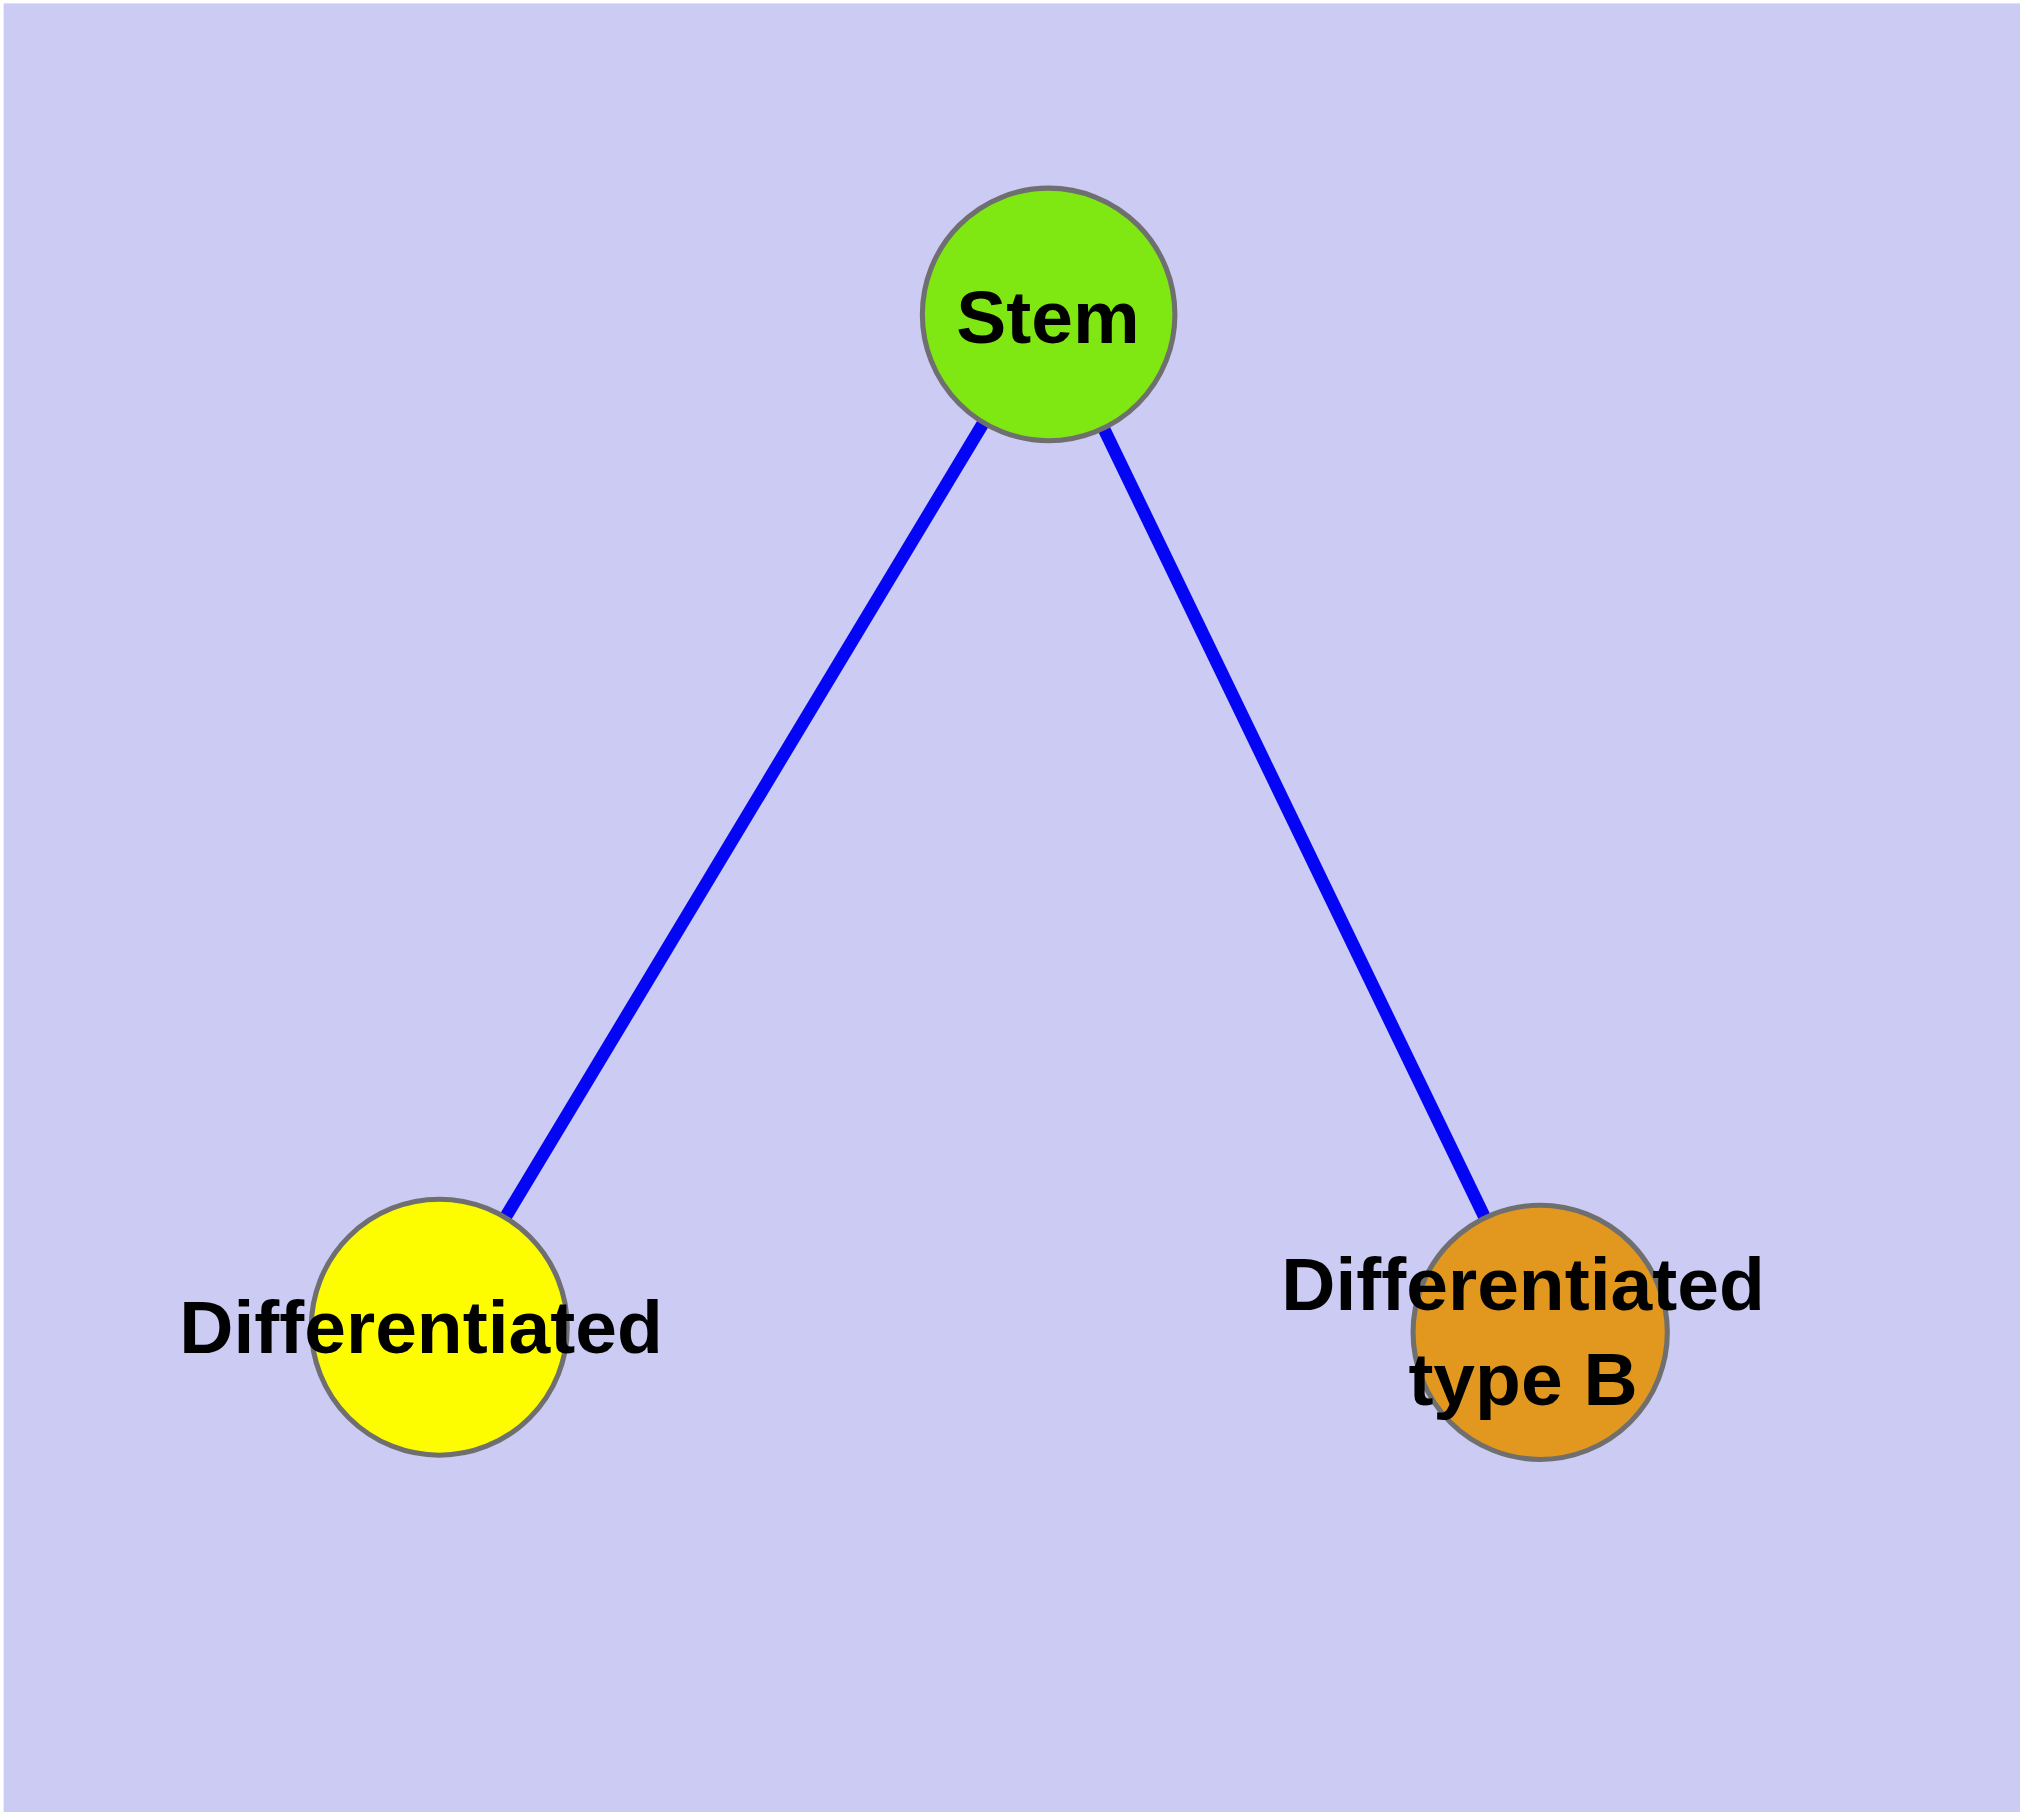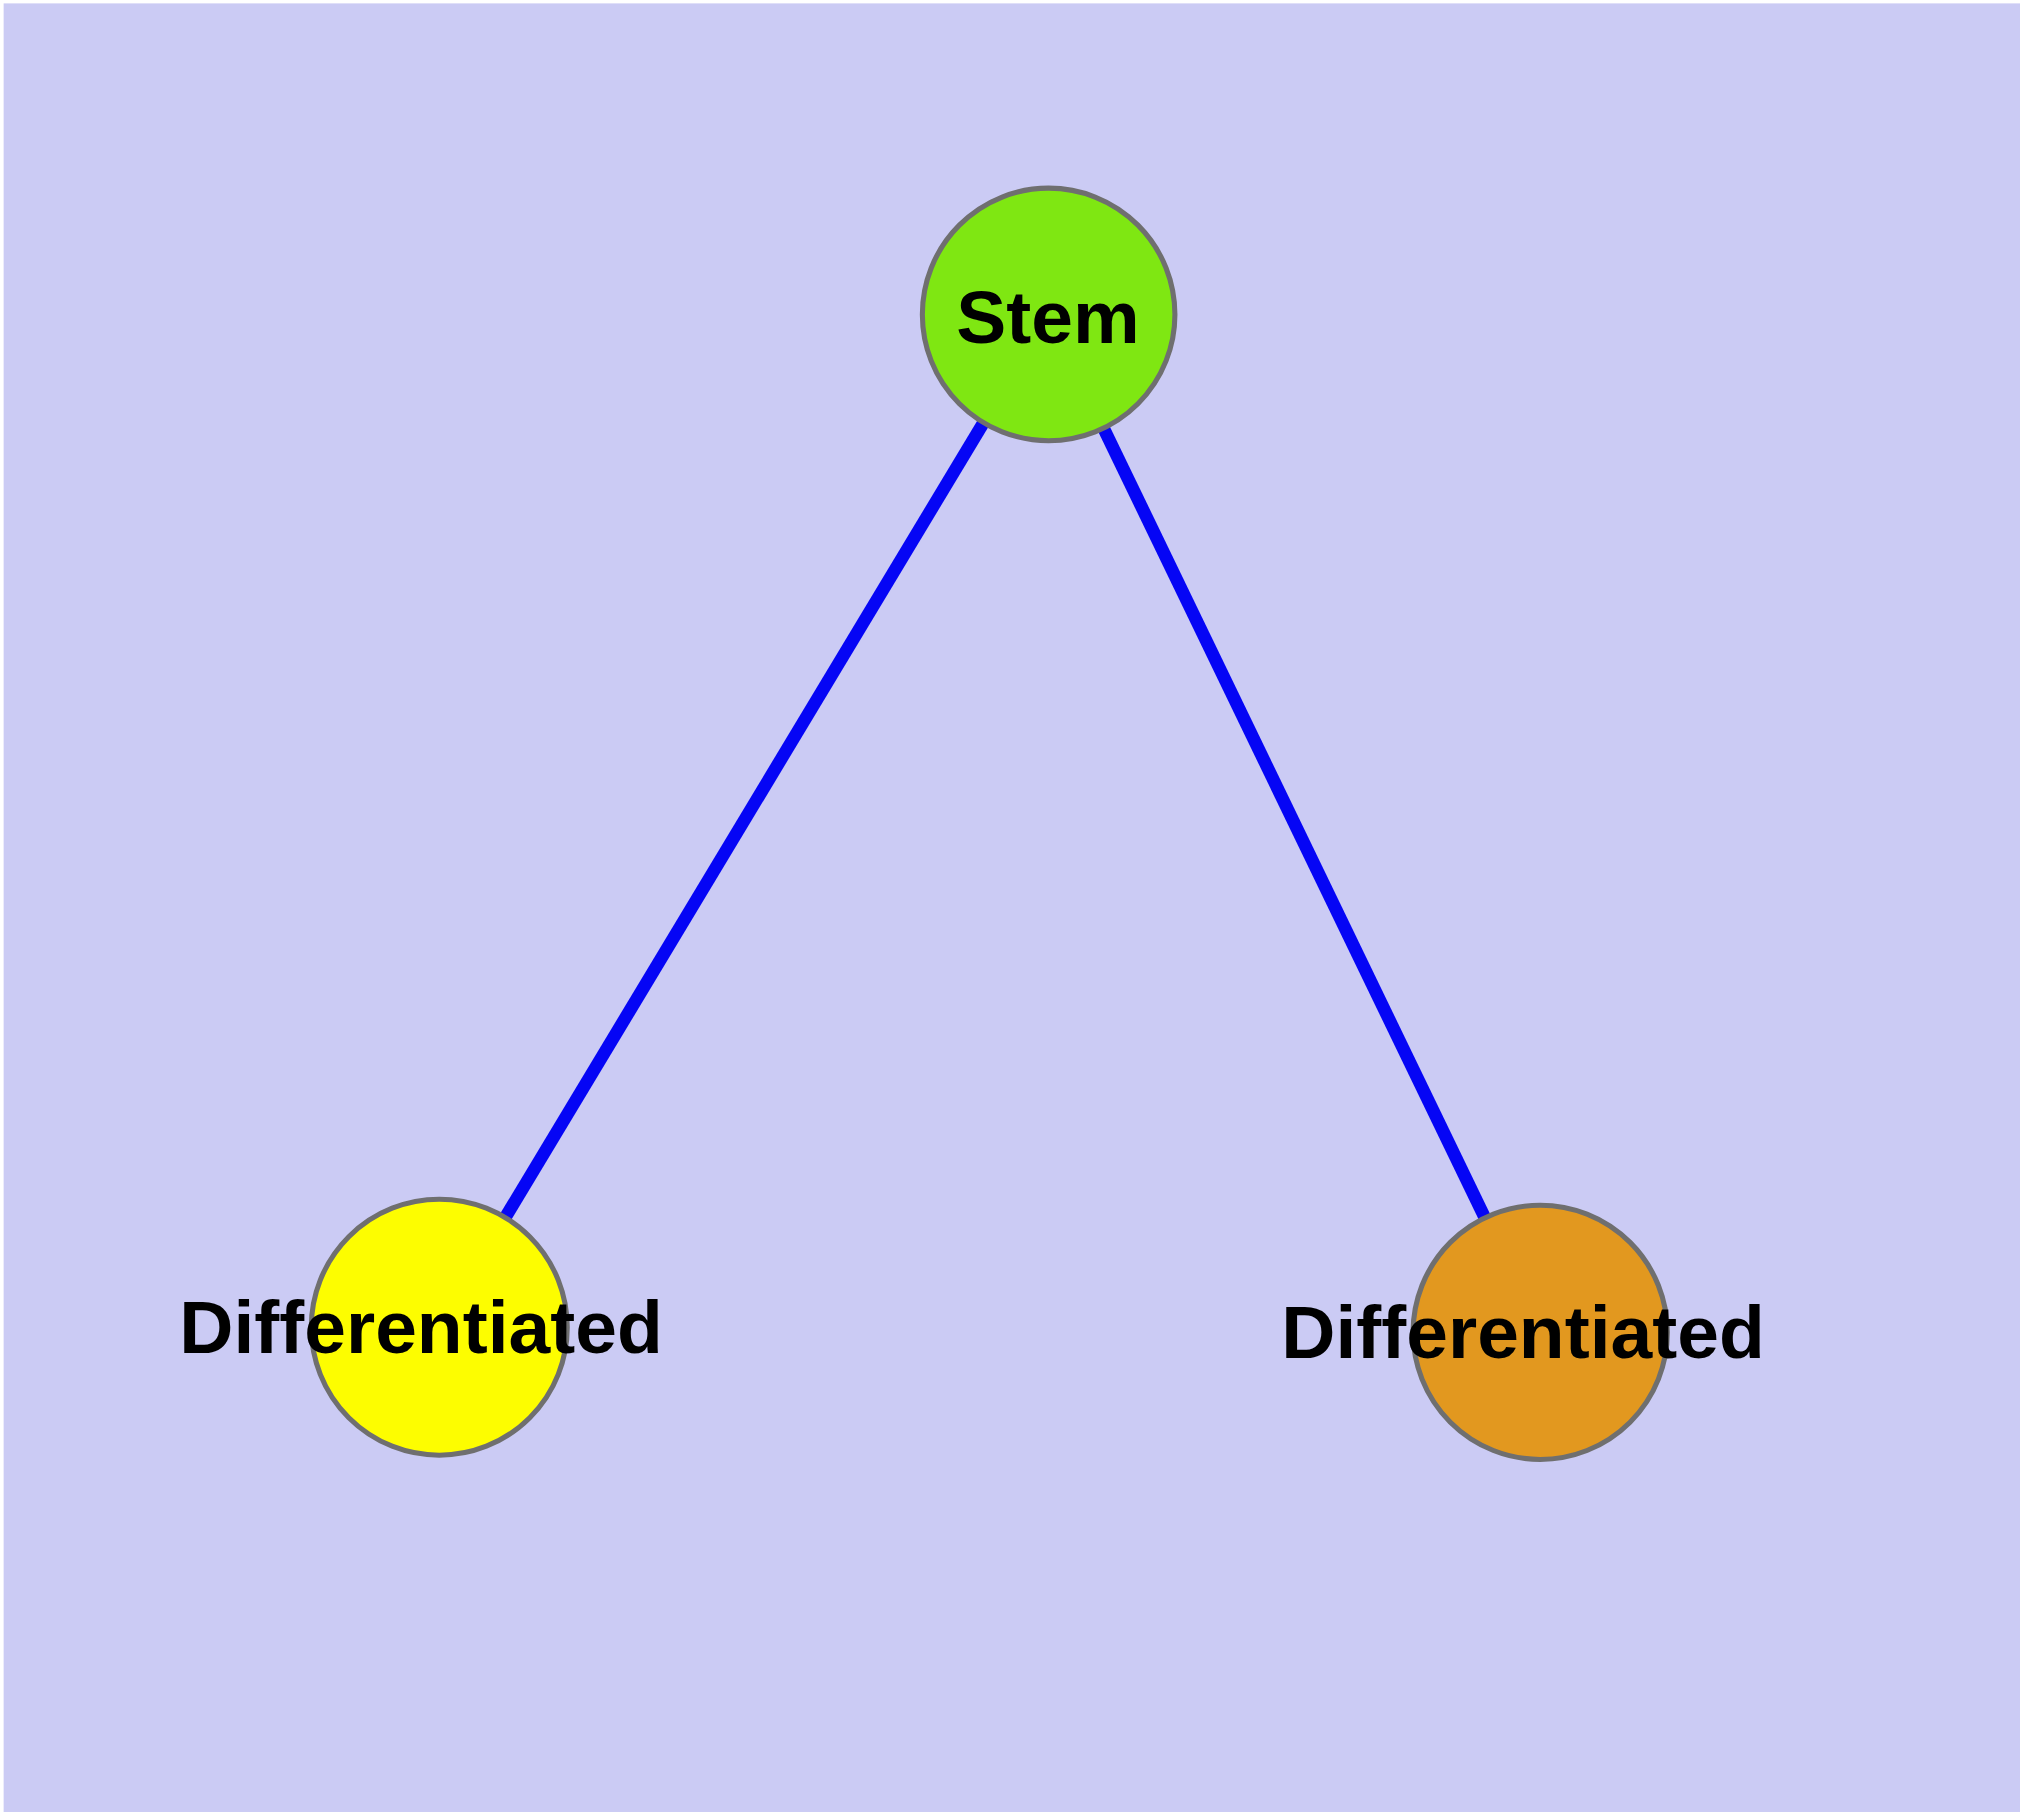--- a/index.html
+++ b/index.html
@@ -65,16 +65,17 @@
   <div class="node-label" style="left:1048px; top:317px;">
     <span>Stem</span>
   </div>
 
   <div class="node-label" style="left:421px; top:1327px;">
     <span>Differentiated</span>
   </div>
 
   <div class="node-label" style="left:1523px; top:1332px;">
     <span>Differentiated</span>
+    <span>type B</span>
   </div>
 
 </div>
 
 
 </body></html>

